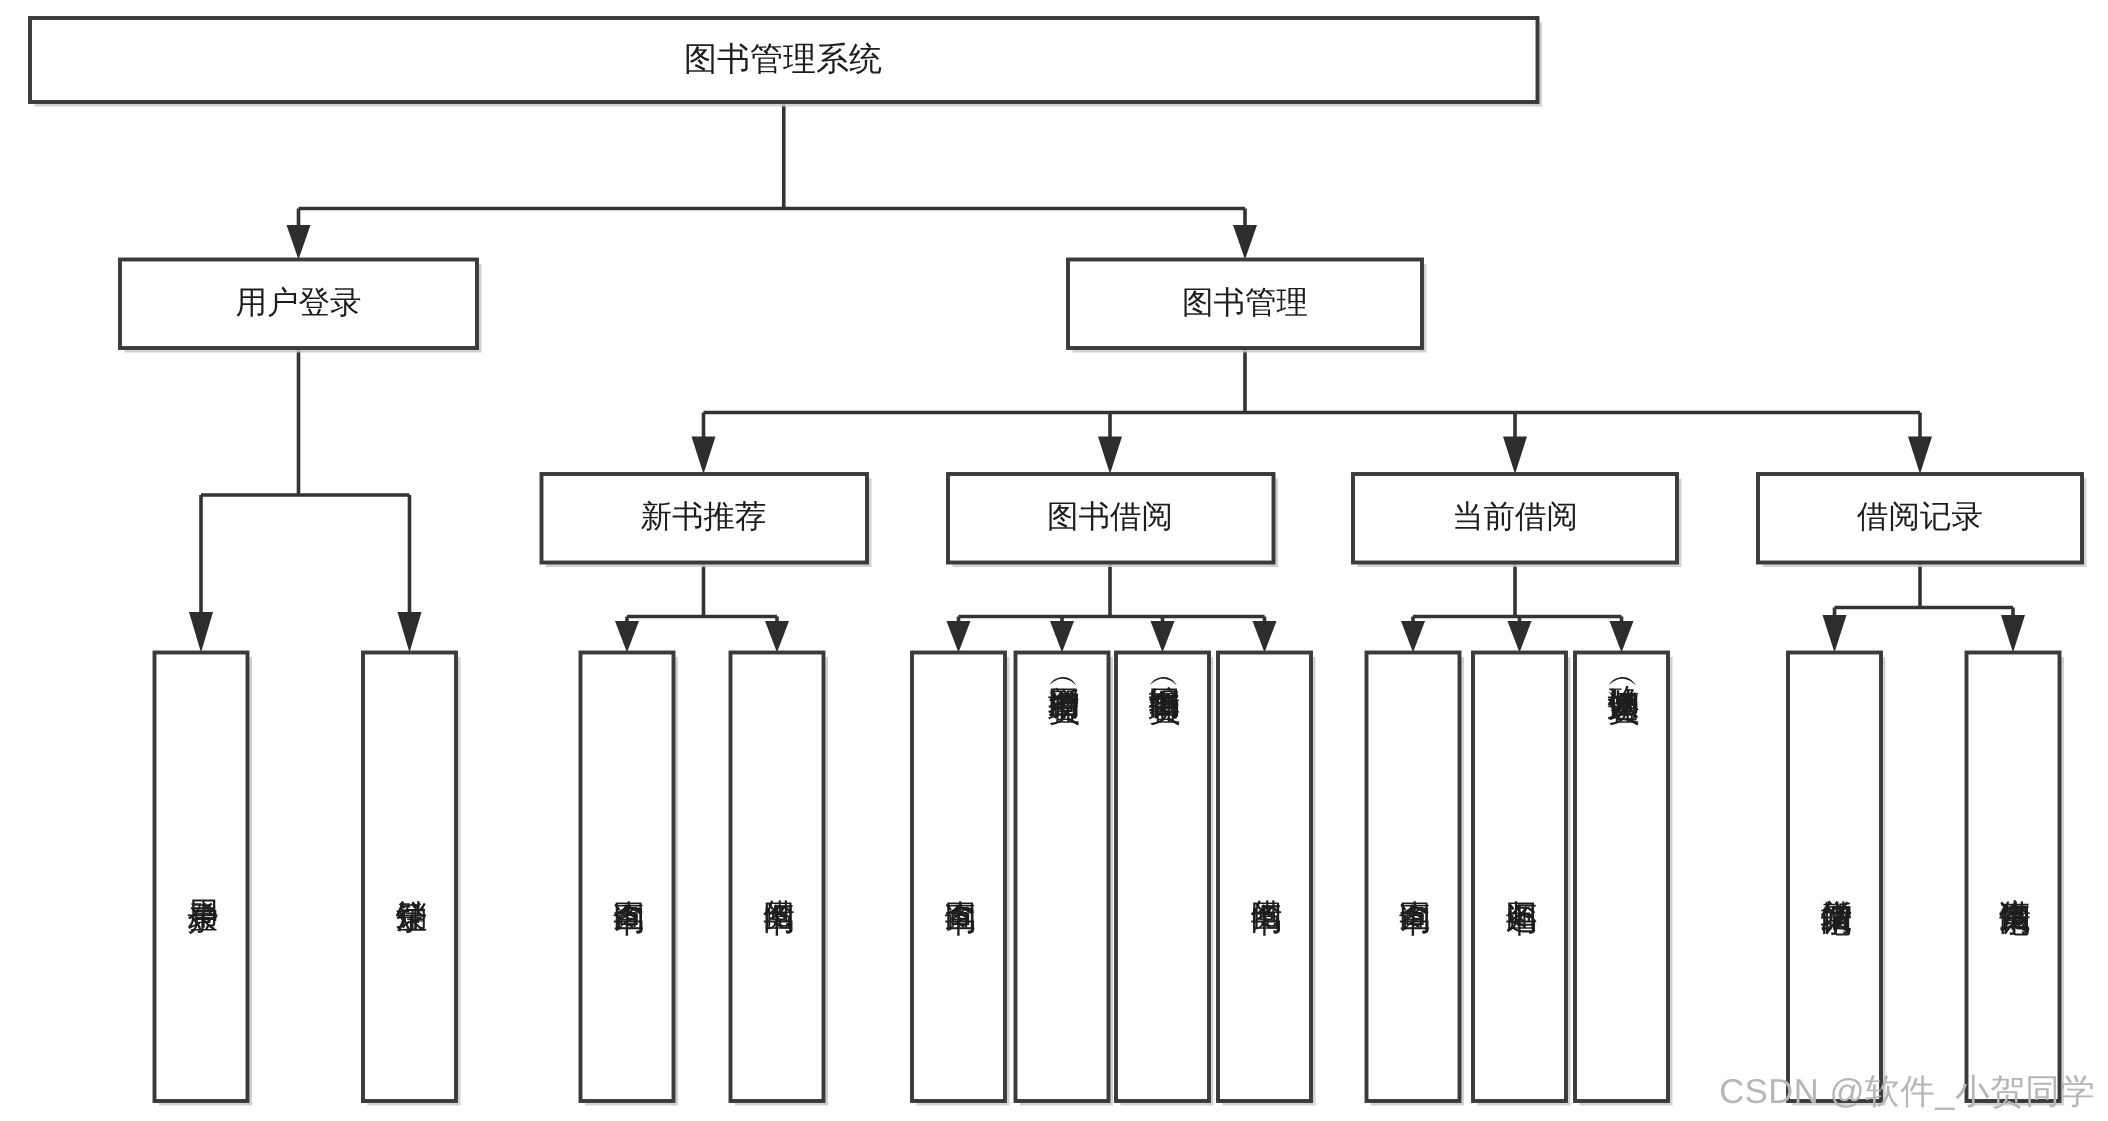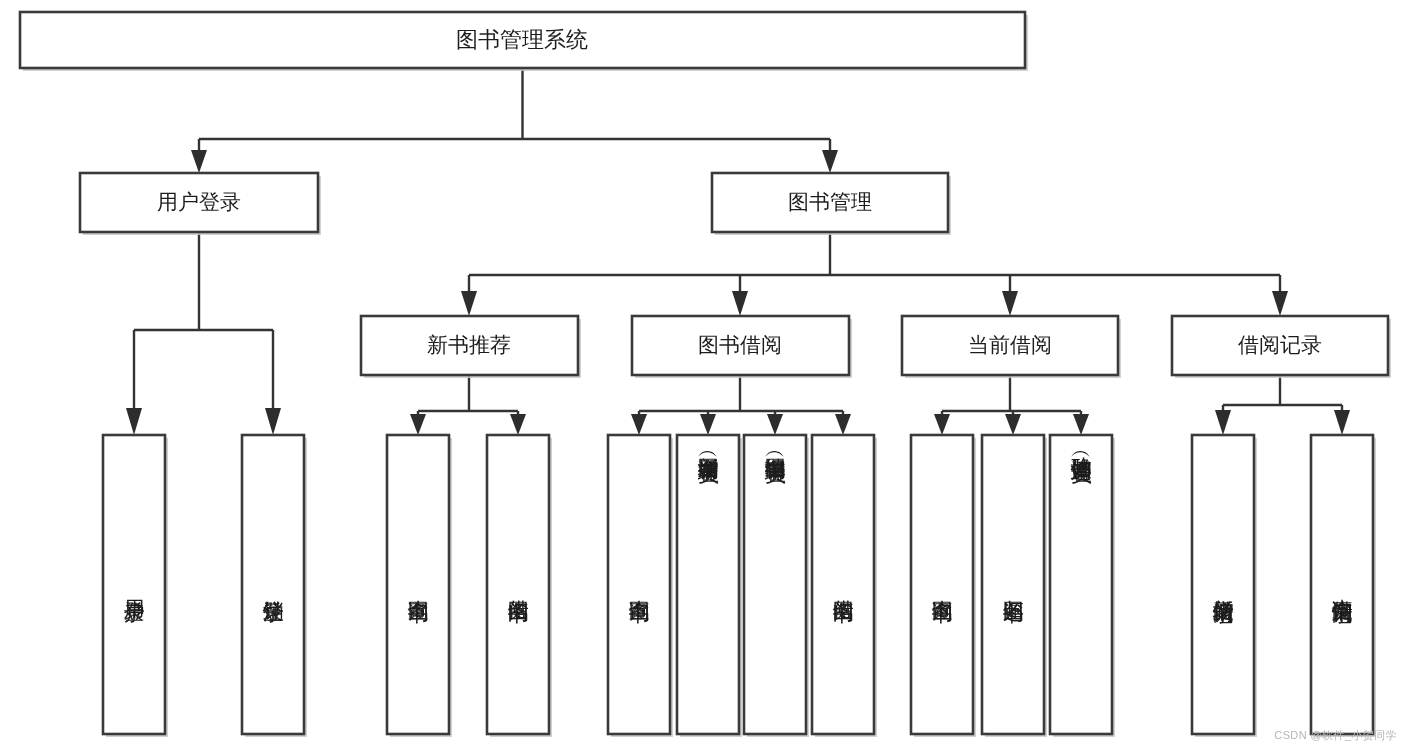--- a/index.html
+++ b/index.html
@@ -77,21 +77,21 @@
     letter-spacing: 1px;
     color: #1d1d1d;
     white-space: nowrap;
     text-align: center;
   }
   #watermark {
     position: absolute;
     right: 8px;
     bottom: 4px;
     font-family: "Liberation Sans", "DejaVu Sans", sans-serif;
-    font-size: 11px;
+    font-size: 23px;
     color: #b6b6b6;
     letter-spacing: 0.4px;
     white-space: nowrap;
     user-select: none;
   }
 </style>
 </head>
 <body>
 
 <div id="diagram-root">

